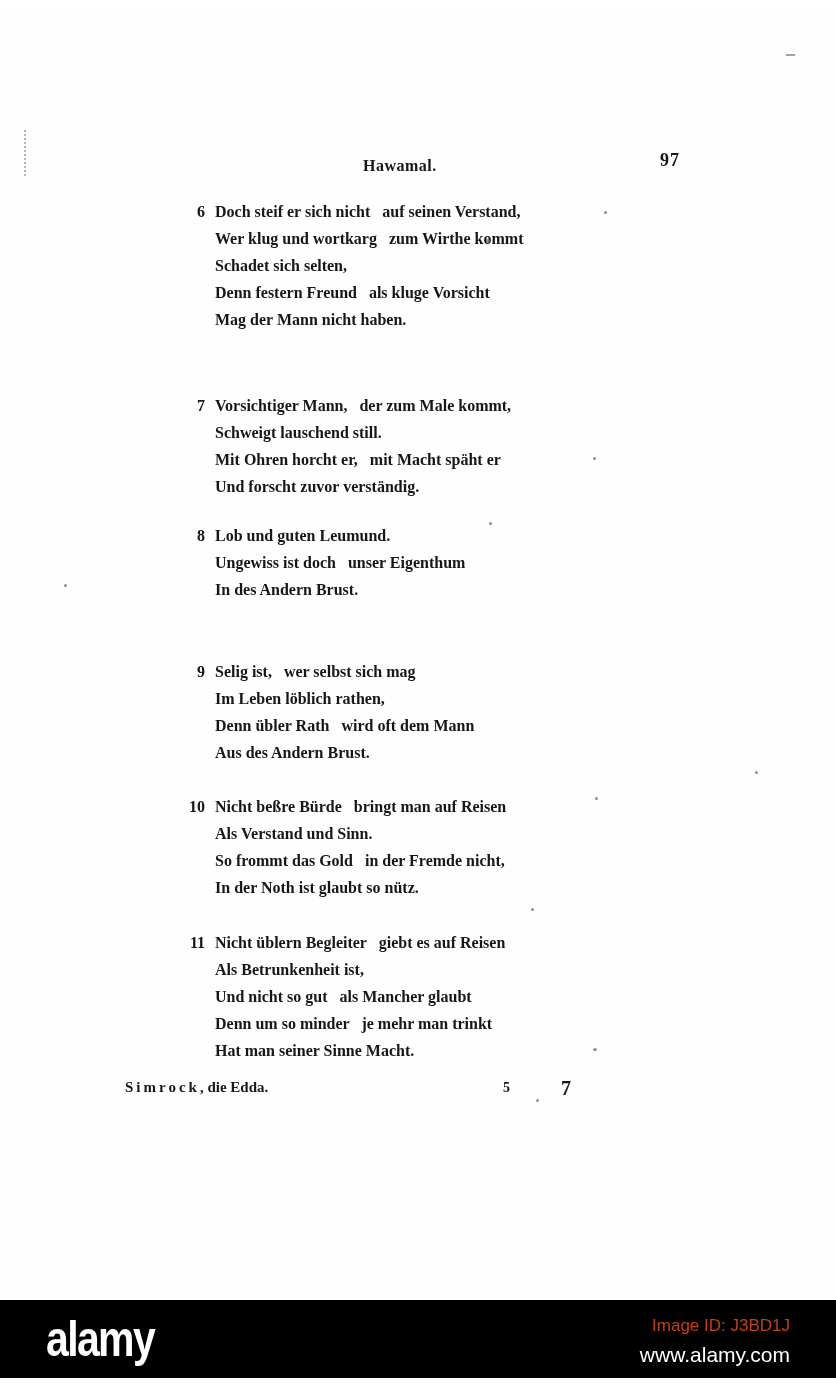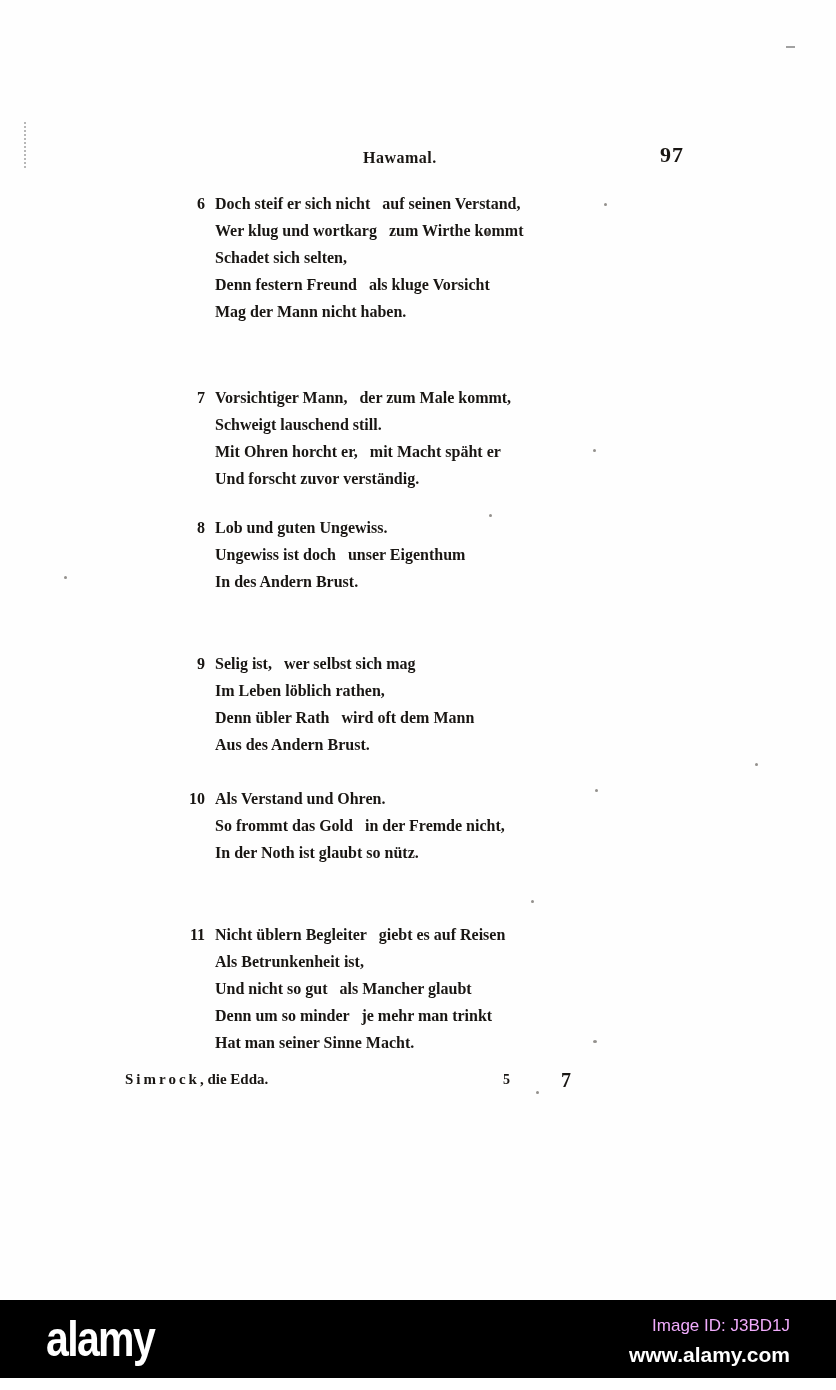--- a/index.html
+++ b/index.html
@@ -5,29 +5,29 @@
   html,body{margin:0;padding:0;background:#e8e8e8;}
   .stage{
     position:relative;
     width:836px;height:1390px;
     background:#ffffff;
     overflow:hidden;
     font-family:"Liberation Serif","DejaVu Serif",serif;
     color:#191613;
   }
   
-  .page{position:absolute;left:0;top:0;width:836px;height:1300px;background:#fefefe;}
+  .page{position:absolute;left:0;top:8px;width:836px;height:1300px;background:#fefefe;}
   .page-header-title{
     position:absolute;left:363px;top:149px;
     font-size:16px;font-weight:bold;letter-spacing:0.5px;
     white-space:pre;
   }
   .page-number{
     position:absolute;left:660px;top:142px;
-    font-size:22px;font-weight:bold;letter-spacing:1px;text-align:center;
+    font-size:18px;font-weight:bold;letter-spacing:1px;text-align:center;
   }
   .verse{
     position:absolute;left:215px;
     font-size:16px;font-weight:bold;line-height:27px;
   }
   .verse .vnum{
     position:absolute;right:calc(100% + 10px);top:0;
     font-weight:bold;
   }
   .vline{white-space:pre;}
@@ -53,22 +53,22 @@
     font-family:"Liberation Sans","DejaVu Sans",sans-serif;
   }
   .alamy-logo{
     position:absolute;left:46px;top:10px;
     color:#fff;font-size:50px;font-weight:bold;letter-spacing:-2px;
     transform:scaleX(0.82);transform-origin:left top;
   }
   .alamy-right{
     position:absolute;right:46px;top:16px;text-align:right;
   }
-  .alamy-image-id{color:#f0abfc;font-size:17px;}
-  .alamy-url{color:#ffffff;font-size:21px;font-weight:bold;margin-top:7px;}
+  .alamy-image-id{color:#c2410c;font-size:17px;}
+  .alamy-url{color:#ffffff;font-size:21px;font-weight:normal;margin-top:7px;}
 </style>
 </head>
 <body>
 
 <div class="stage">
 
   <div class="page">
 
     <div class="page-header-title">Hawamal.</div>
     <div class="page-number">97</div>
@@ -85,36 +85,37 @@
     <div class="verse" style="top:384px">
       <span class="vnum">7</span>
       <div class="vline">Vorsichtiger Mann,   der zum Male kommt,</div>
       <div class="vline">Schweigt lauschend still.</div>
       <div class="vline">Mit Ohren horcht er,   mit Macht späht er</div>
       <div class="vline">Und forscht zuvor verständig.</div>
     </div>
 
     <div class="verse" style="top:514px">
       <span class="vnum">8</span>
-      <div class="vline">Lob und guten Ungewiss.</div>
+      <div class="vline">Lob und guten Leumund.</div>
       <div class="vline">Ungewiss ist doch   unser Eigenthum</div>
       <div class="vline">In des Andern Brust.</div>
     </div>
 
     <div class="verse" style="top:650px">
       <span class="vnum">9</span>
       <div class="vline">Selig ist,   wer selbst sich mag</div>
       <div class="vline">Im Leben löblich rathen,</div>
       <div class="vline">Denn übler Rath   wird oft dem Mann</div>
       <div class="vline">Aus des Andern Brust.</div>
     </div>
 
     <div class="verse" style="top:785px">
       <span class="vnum">10</span>
-      <div class="vline">Als Verstand und Ohren.</div>
+      <div class="vline">Nicht beßre Bürde   bringt man auf Reisen</div>
+      <div class="vline">Als Verstand und Sinn.</div>
       <div class="vline">So frommt das Gold   in der Fremde nicht,</div>
       <div class="vline">In der Noth ist glaubt so nütz.</div>
     </div>
 
     <div class="verse" style="top:921px">
       <span class="vnum">11</span>
       <div class="vline">Nicht üblern Begleiter   giebt es auf Reisen</div>
       <div class="vline">Als Betrunkenheit ist,</div>
       <div class="vline">Und nicht so gut   als Mancher glaubt</div>
       <div class="vline">Denn um so minder   je mehr man trinkt</div>

